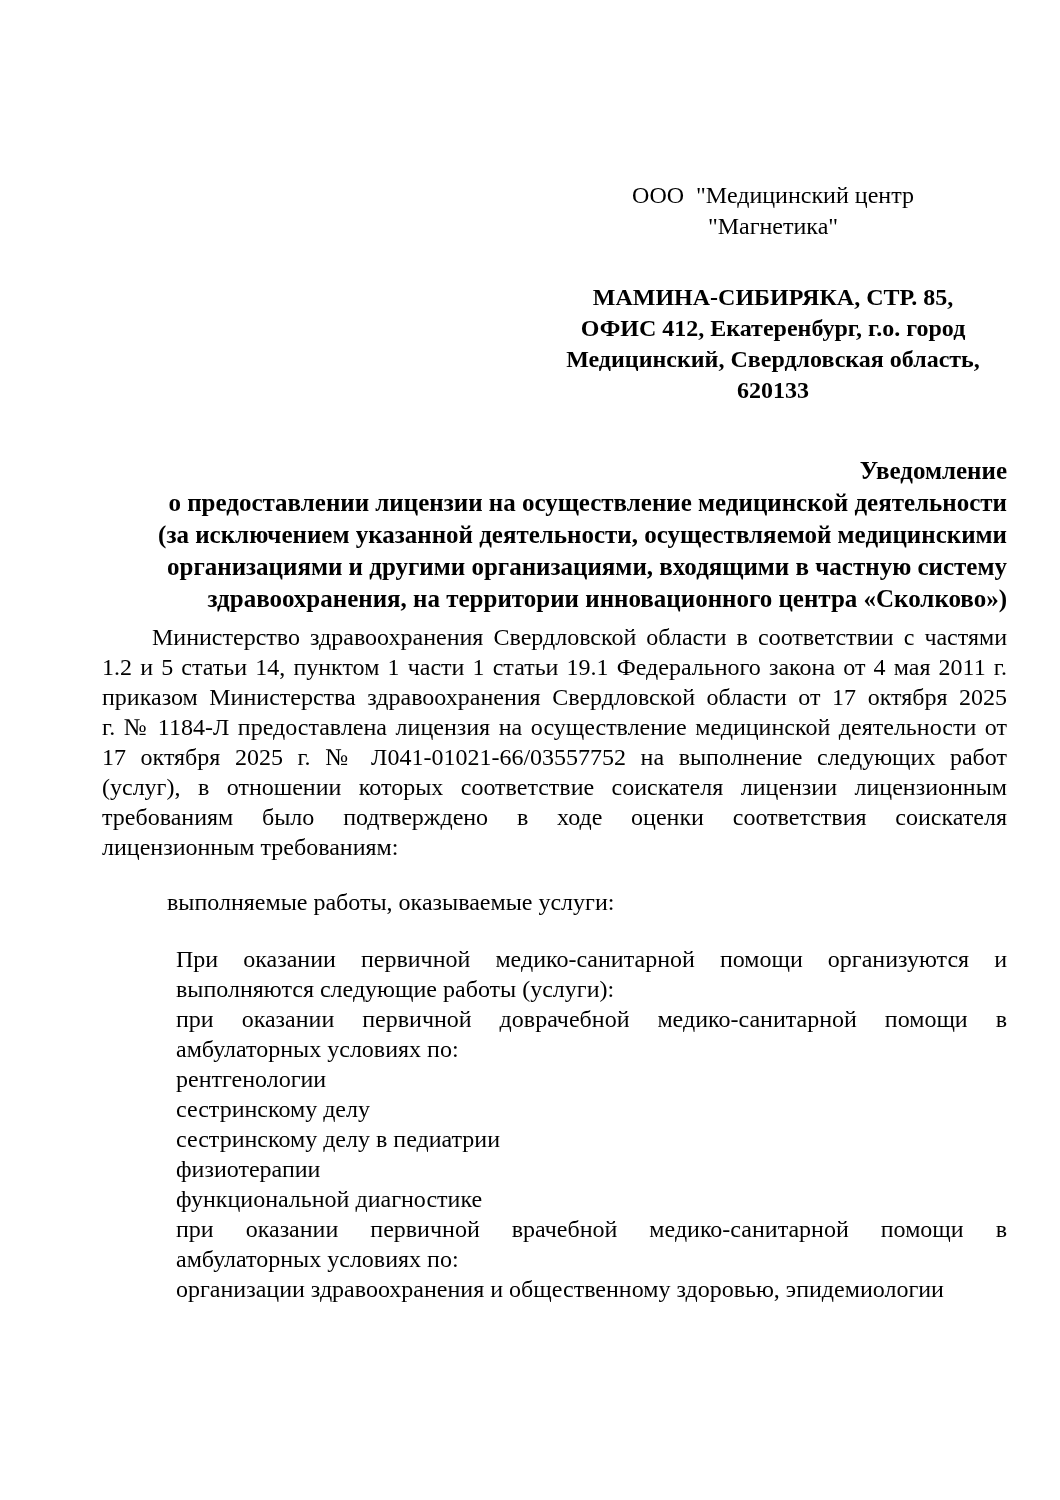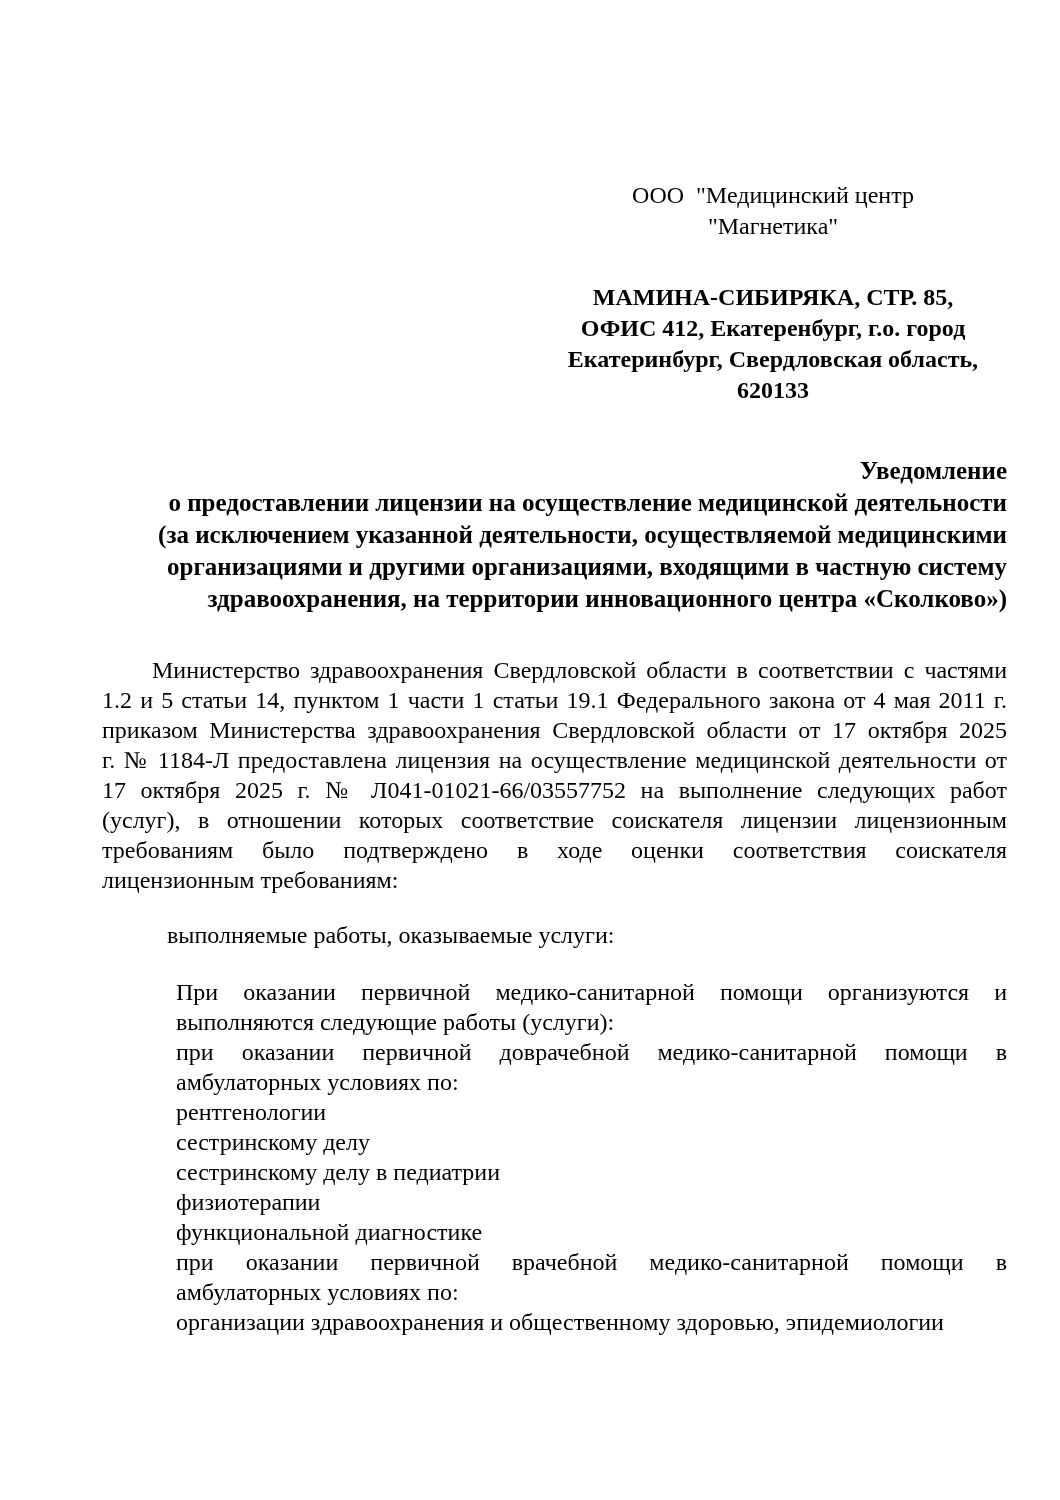--- a/index.html
+++ b/index.html
@@ -39,21 +39,21 @@
   .recipient-address { margin-top: 40px; font-weight: bold; }
   
   .doc-title {
     margin-top: 49px;
     text-align: right;
     font-weight: bold;
     font-size: 25px;
   }
   .doc-title .ln { line-height: 32px; min-height: 32px; }
   
-  .body-par { margin-top: 40px; }
+  .body-par { margin-top: 7px; }
   .just {
     text-align: justify;
     text-align-last: justify;
   }
   .ind { padding-left: 50px; }
   
   .site-address {
     margin-top: 21px;
     padding-left: 65px;
   }
@@ -73,21 +73,21 @@
   <div class="content">
 
     <div class="recipient">
       <div class="recipient-org">
         <div class="ln">ООО  "Медицинский центр</div>
         <div class="ln">"Магнетика"</div>
       </div>
       <div class="recipient-address">
         <div class="ln">МАМИНА-СИБИРЯКА, СТР. 85,</div>
         <div class="ln">ОФИС 412, Екатеренбург, г.о. город</div>
-        <div class="ln">Екатеринбург, Свердловская область,</div>
+        <div class="ln">Медицинский, Свердловская область,</div>
         <div class="ln">620133</div>
       </div>
     </div>
 
     <div class="doc-title">
       <div class="ln">Уведомление</div>
       <div class="ln">о предоставлении лицензии на осуществление медицинской деятельности</div>
       <div class="ln">(за исключением указанной деятельности, осуществляемой медицинскими</div>
       <div class="ln">организациями и другими организациями, входящими в частную систему</div>
       <div class="ln">здравоохранения, на территории инновационного центра «Сколково»)</div>

